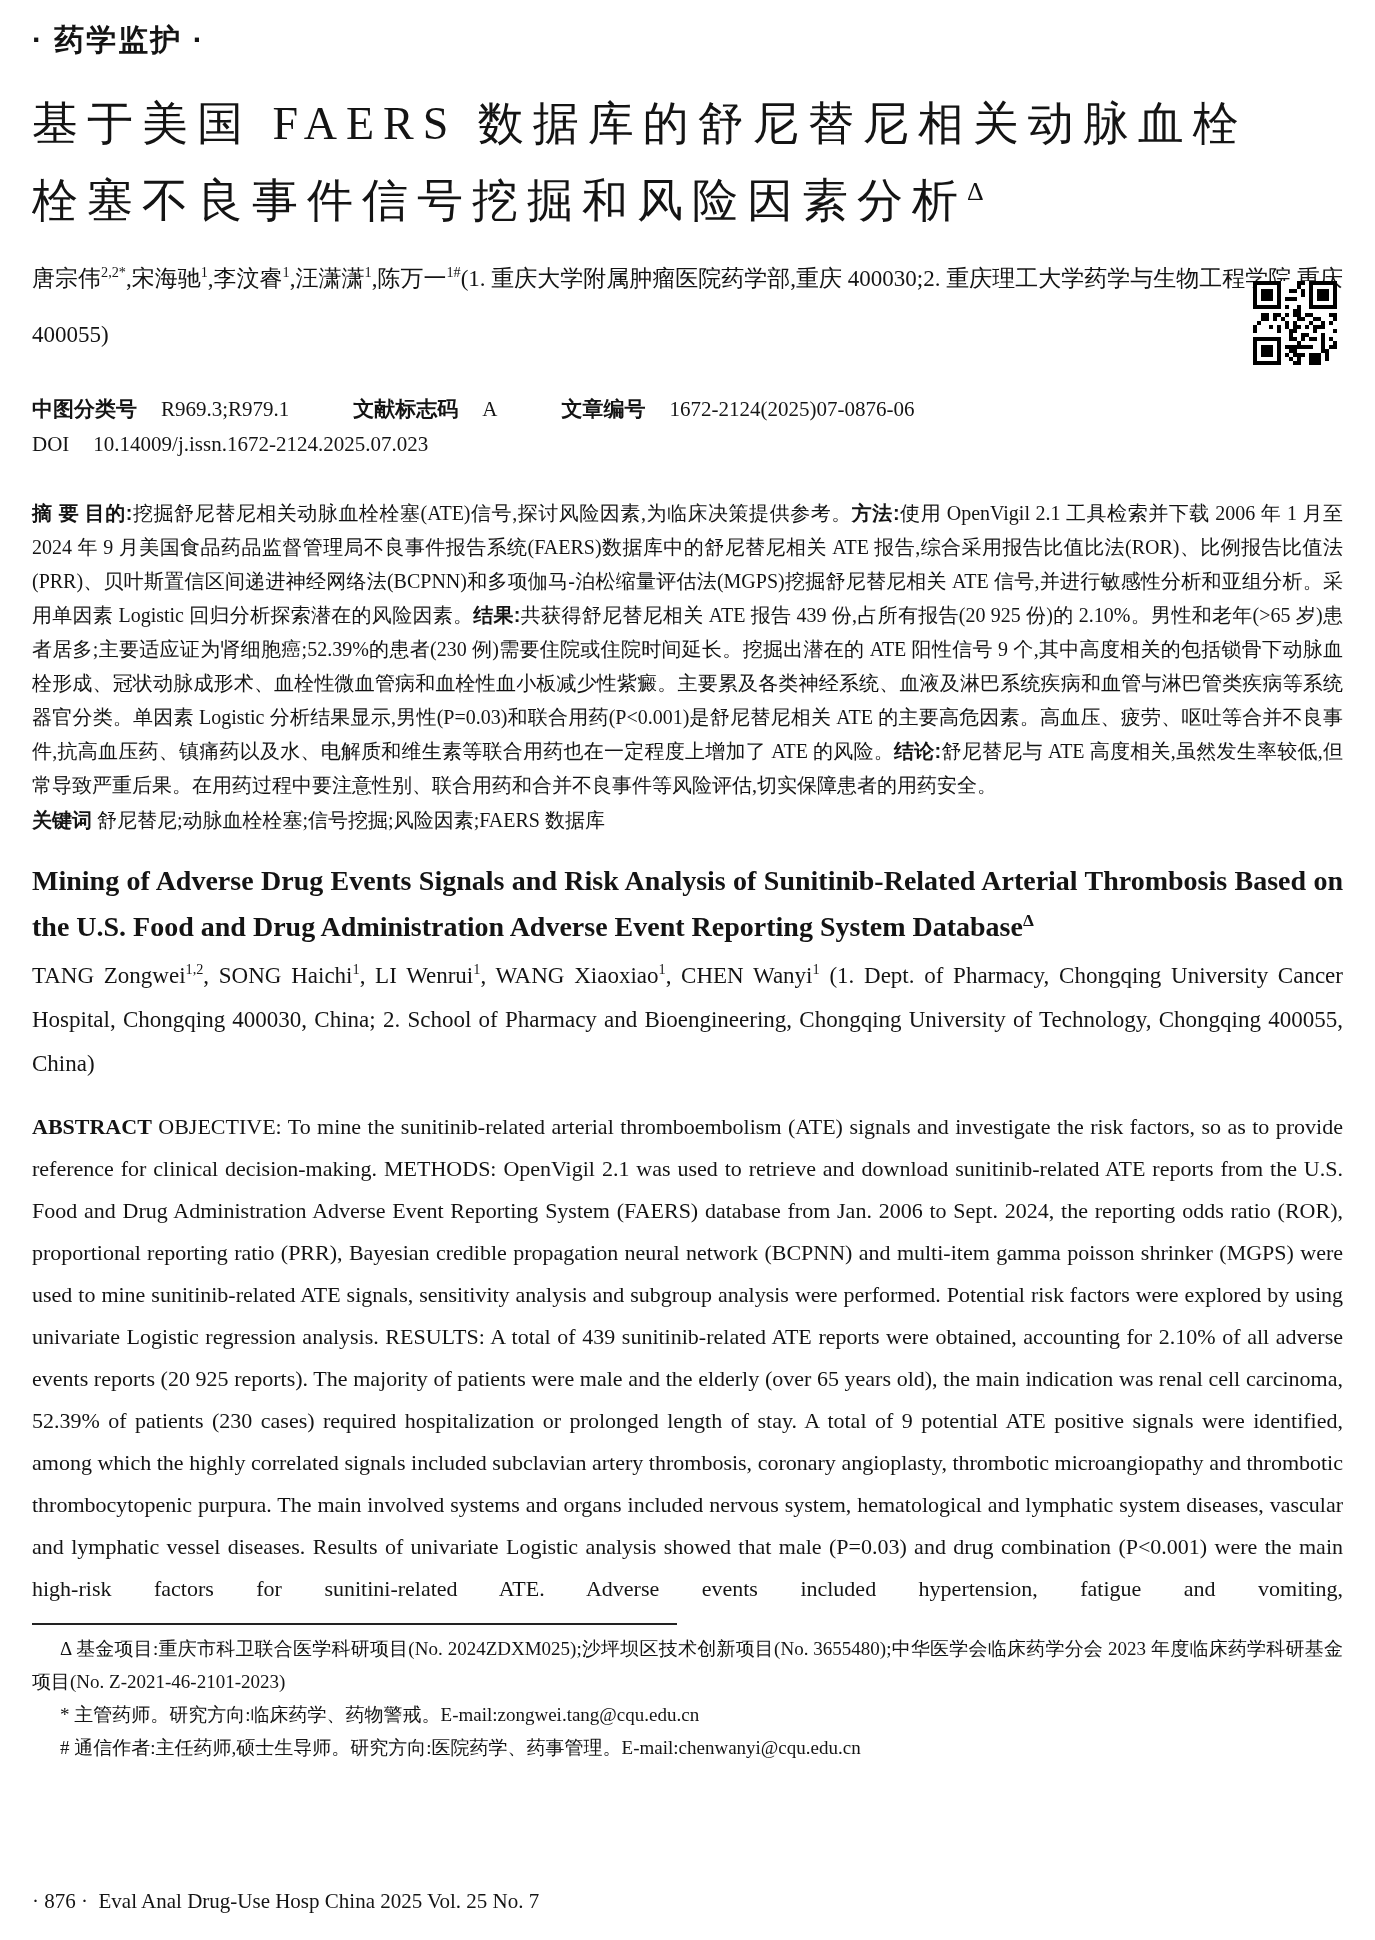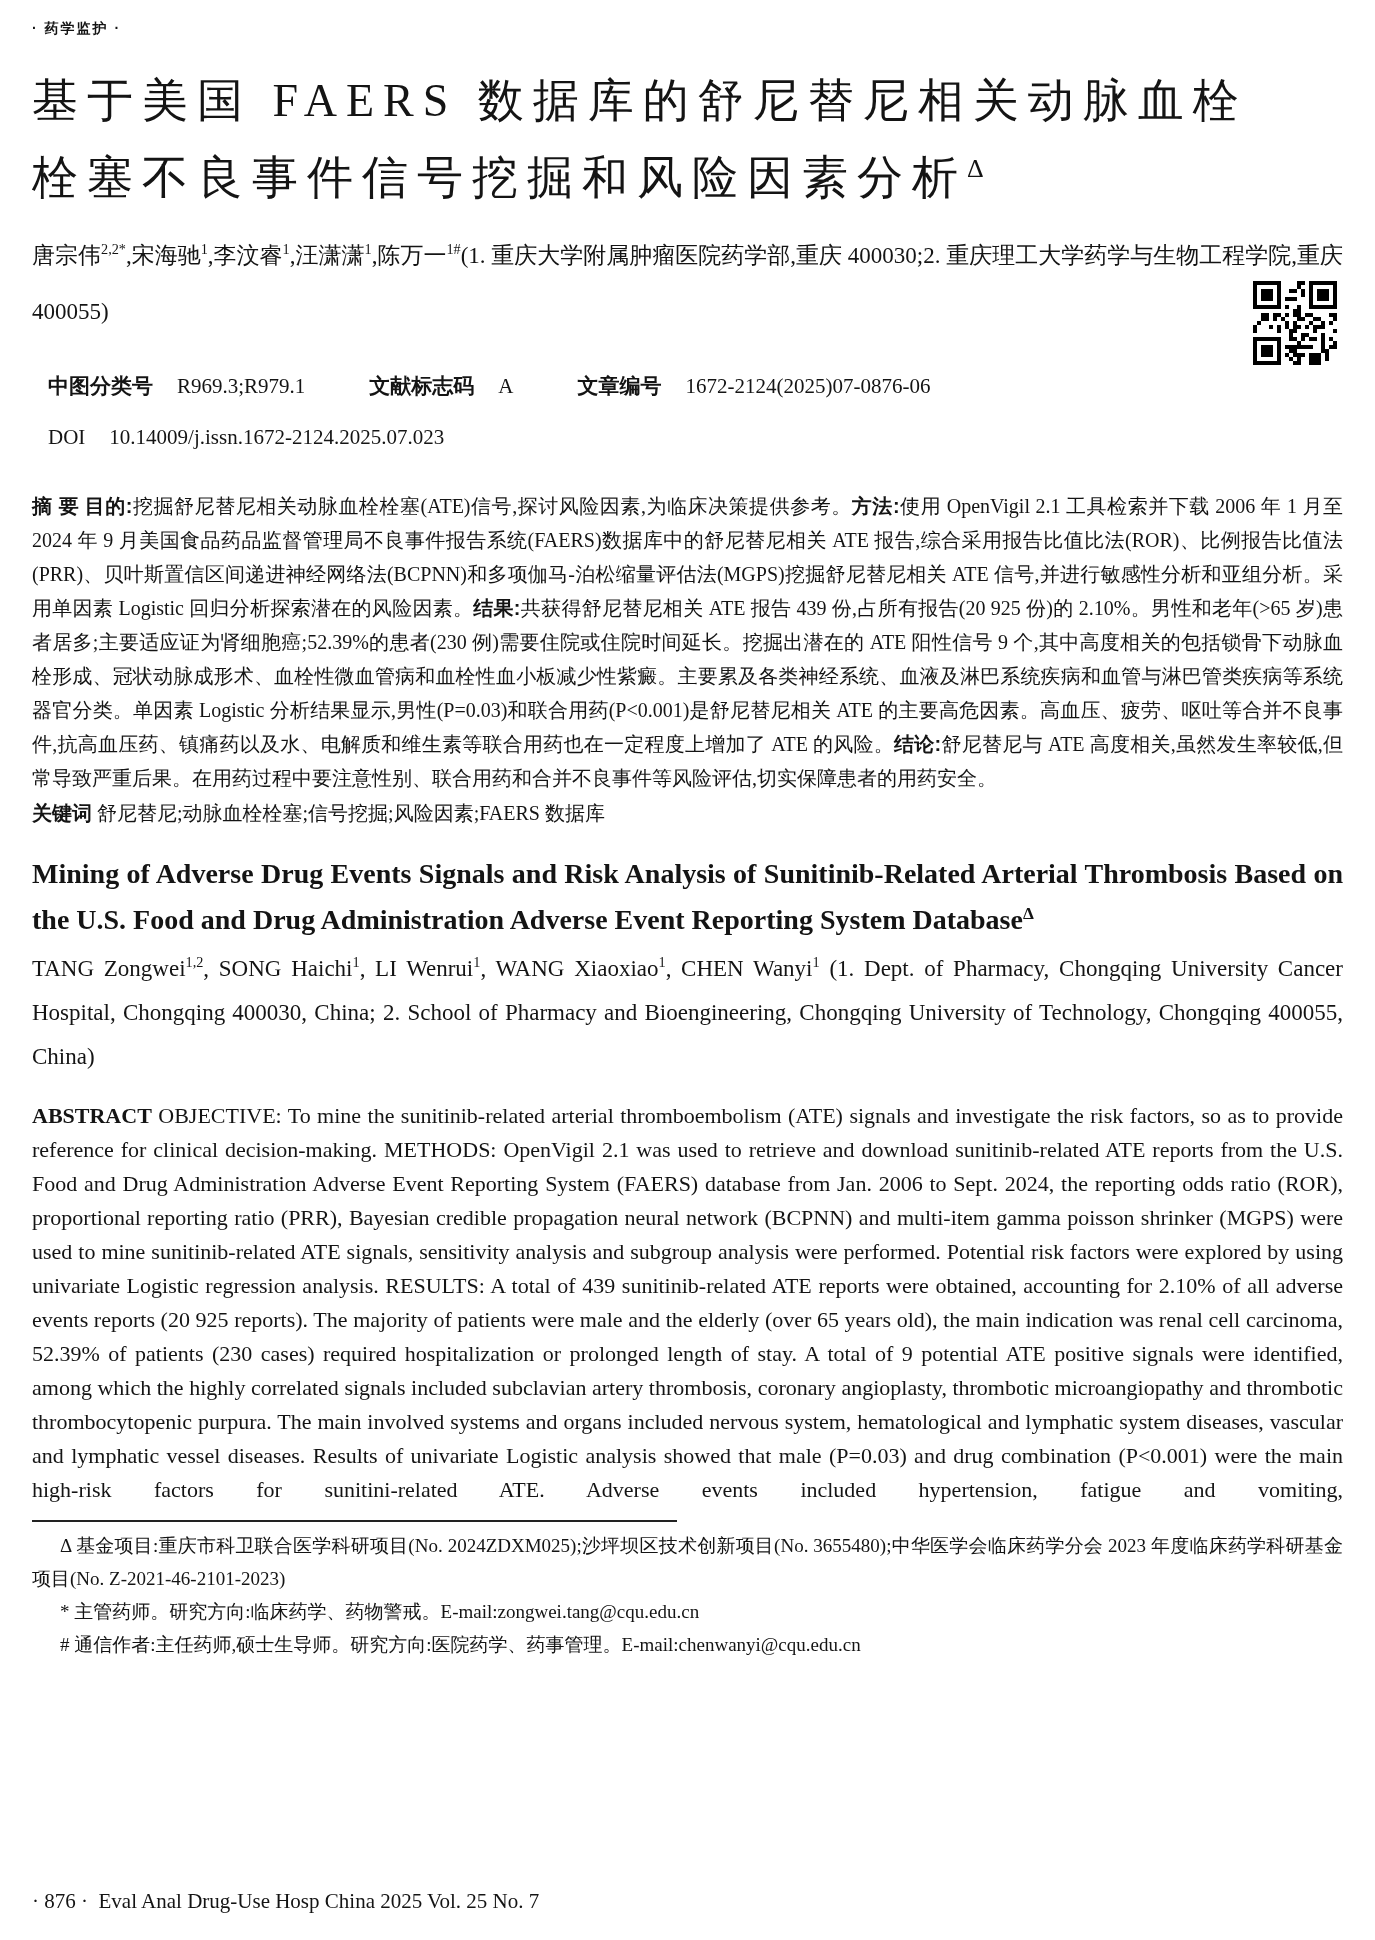--- a/index.html
+++ b/index.html
@@ -11,38 +11,38 @@
     color:#141414;
     box-sizing:border-box;
     padding:20px 32px 0 32px;
     font-family:"Liberation Serif","DejaVu Serif",serif;
     overflow:hidden;
   }
   .hei{font-family:"Liberation Sans","DejaVu Sans",sans-serif;font-weight:700;}
   .b{font-weight:700;}
   sup{font-size:0.62em;vertical-align:super;line-height:0;}
 
-  .eyebrow{font-size:14px;letter-spacing:2px;}
+  .eyebrow{font-size:30px;letter-spacing:2px;}
 
   .title{
     margin:24px 0 0 0;
     font-size:46px;font-weight:400;
     letter-spacing:9px;line-height:77px;
   }
   .tline{display:block;white-space:nowrap;}
   .tsup{font-size:26px;letter-spacing:0;}
 
   .authors-cn{
     margin:12px 0 0 0;
     font-size:23px;line-height:56px;
     text-align:justify;
   }
 
   .meta{margin-top:28px;font-size:21px;}
-  .meta-row{margin:16px;line-height:35px;}
+  .meta-row{margin:0;line-height:35px;}
   .mv{margin-left:24px;}
   .gap{margin-left:64px;}
 
   .qr{position:absolute;top:281px;right:38px;width:84px;height:84px;}
   .qr svg{display:block;}
 
   .abs-cn{
     margin:34px 0 0 0;
     font-size:20px;line-height:34px;
     text-align:justify;
@@ -54,21 +54,21 @@
     font-size:28px;font-weight:700;line-height:46px;
     text-align:justify;
   }
   .authors-en{
     margin:4px 0 0 0;
     font-size:23px;line-height:44px;
     text-align:justify;
   }
   .abs-en{
     margin:20px 0 0 0;
-    font-size:22px;line-height:34px;
+    font-size:22px;line-height:42px;
     text-align:justify;
     text-align-last:justify;
   }
 
   .fn-rule{width:645px;border:0;border-top:2px solid #222;margin:13px 0 0 0;}
   .fns{margin-top:7px;font-size:19px;line-height:33px;}
   .fns p{margin:0;text-indent:28px;text-align:justify;}
 
   .footer{
     position:absolute;left:32px;right:32px;bottom:26px;

